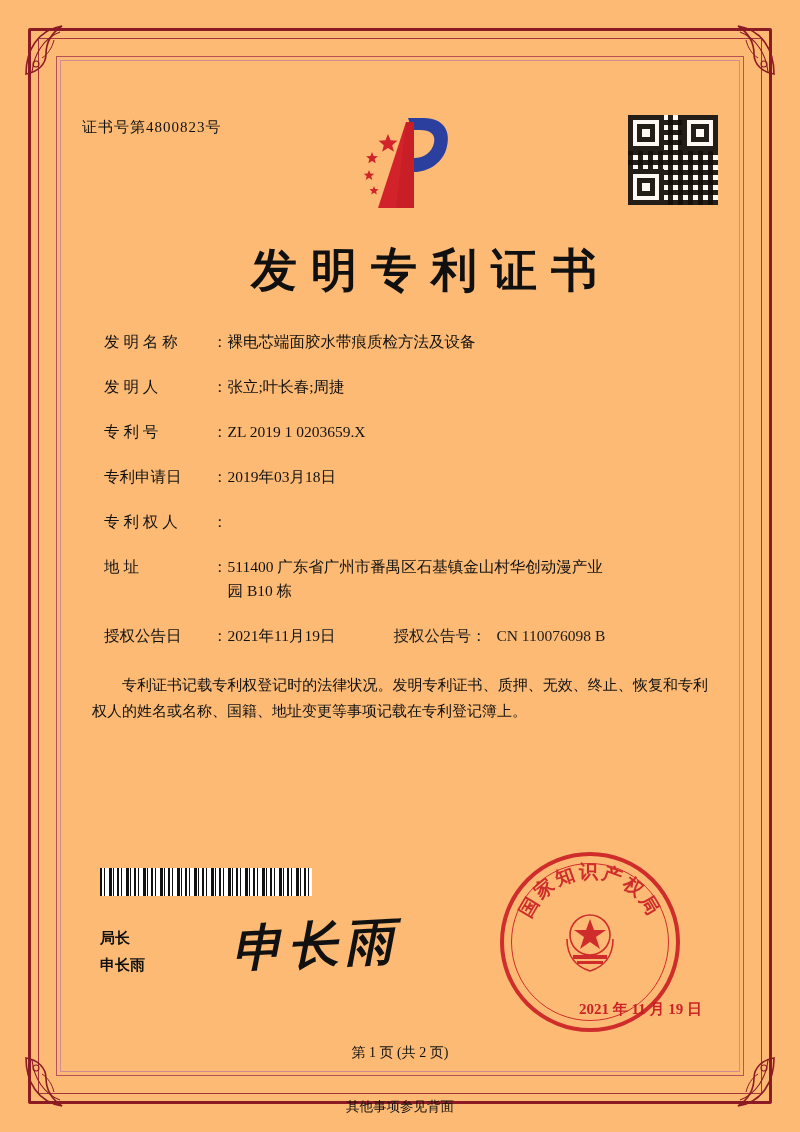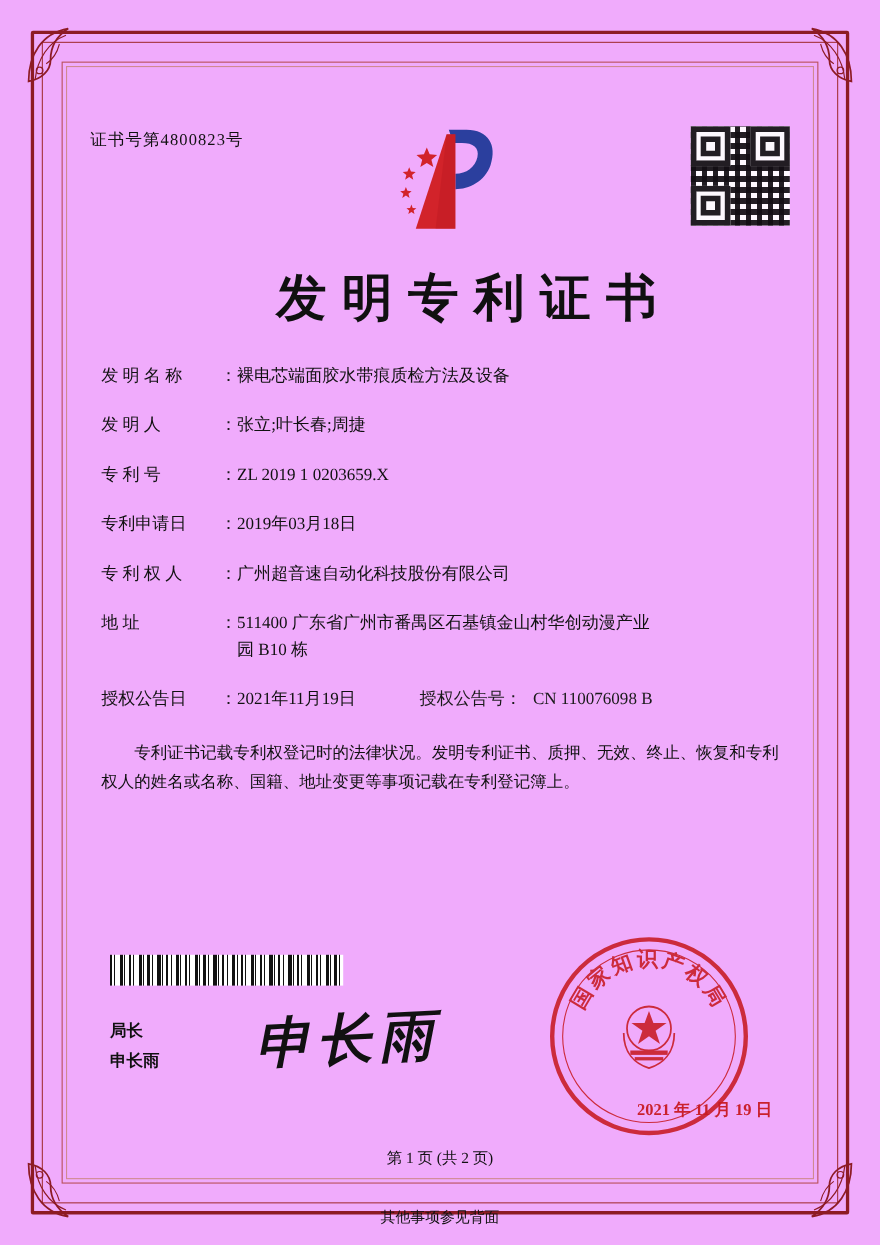--- a/index.html
+++ b/index.html
@@ -12,21 +12,21 @@
     height: 1132px;
     font-family: "Liberation Serif", "DejaVu Serif", serif;
     color: #1a1a1a;
     position: relative;
     overflow: hidden;
   }
 
   .page {
     position: absolute;
     inset: 0;
-    background: #f0abfc;
+    background: #fdba74;
   }
 
   
   .frame-outer {
     position: absolute;
     left: 28px; top: 28px; right: 28px; bottom: 28px;
     border: 3px solid #8d1b24;
     border-radius: 2px;
   }
   .frame-mid {
@@ -135,20 +135,21 @@
   .field-row {
     display: flex;
     align-items: flex-start;
     margin-bottom: 21px;
   }
   .field-label {
     width: 108px;
     flex: 0 0 108px;
     white-space: pre;
     color: #111;
+    margin-left: 12px;
   }
   .field-colon {
     flex: 0 0 12px;
     text-align: left;
   }
   .field-value {
     flex: 1;
     color: #111;
   }
   .field-value .line2 { display: block; }
@@ -369,21 +370,20 @@
 
     <div class="field-row">
       <span class="field-label">专利申请日</span>
       <span class="field-colon">：</span>
       <span class="field-value">2019年03月18日</span>
     </div>
 
     <div class="field-row">
       <span class="field-label">专 利 权 人</span>
       <span class="field-colon">：</span>
-      <span class="field-value">广州超音速自动化科技股份有限公司</span>
     </div>
 
     <div class="field-row">
       <span class="field-label">地 址</span>
       <span class="field-colon">：</span>
       <span class="field-value">
         <span>511400 广东省广州市番禺区石基镇金山村华创动漫产业</span>
         <span class="line2">园 B10 栋</span>
       </span>
     </div>

